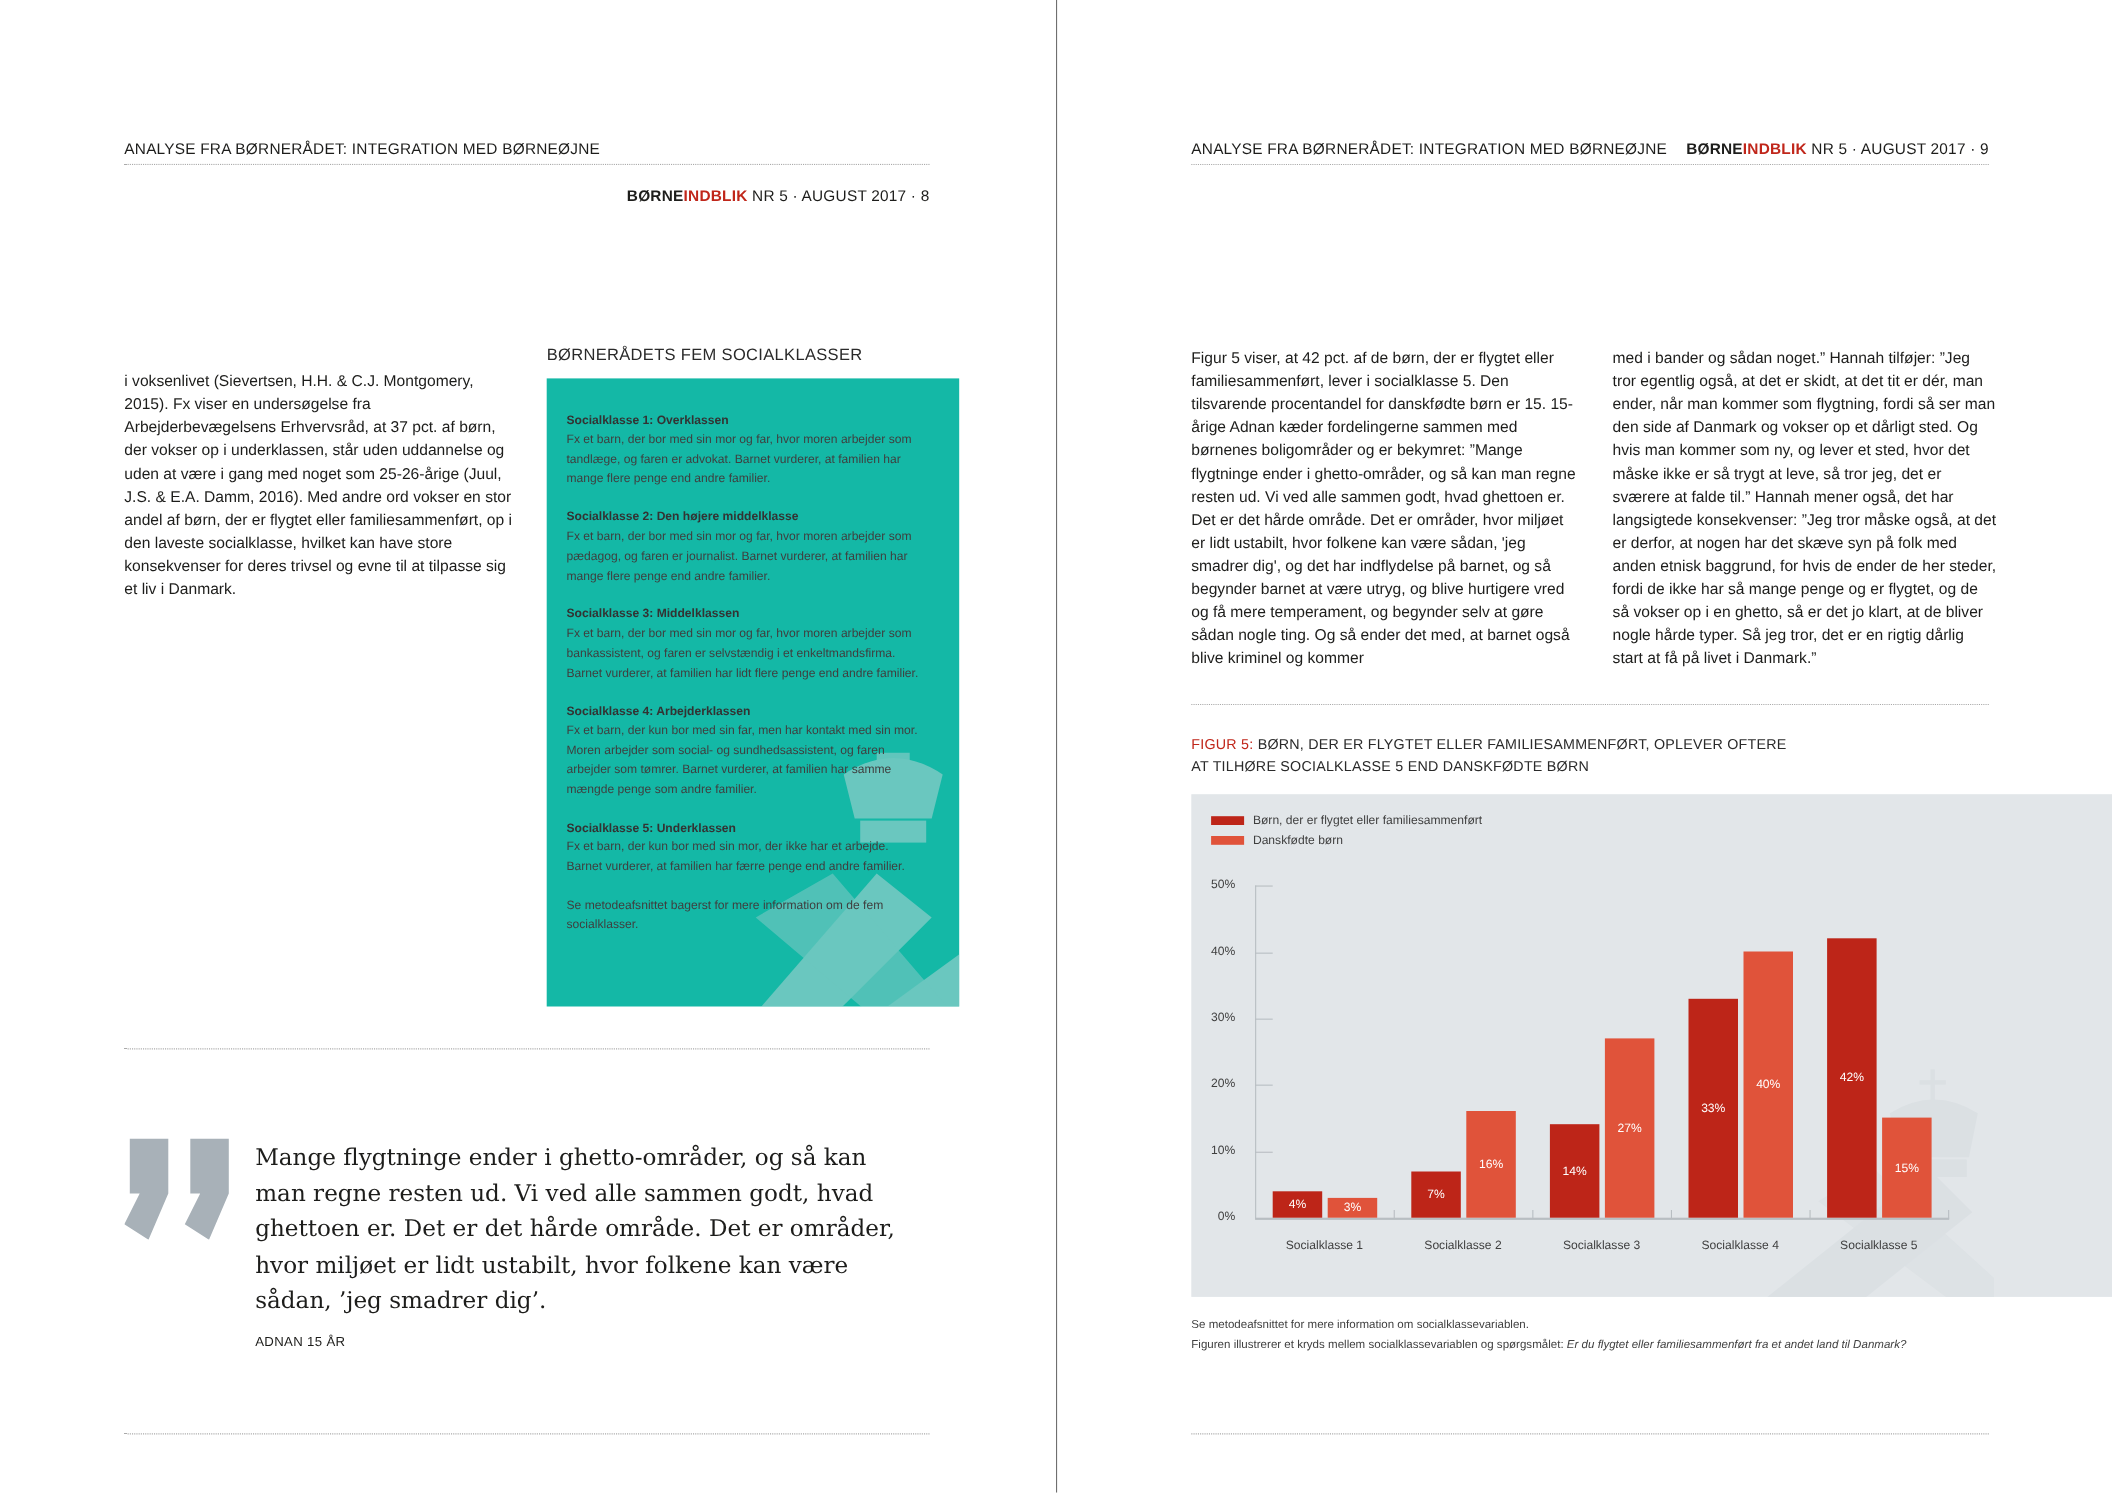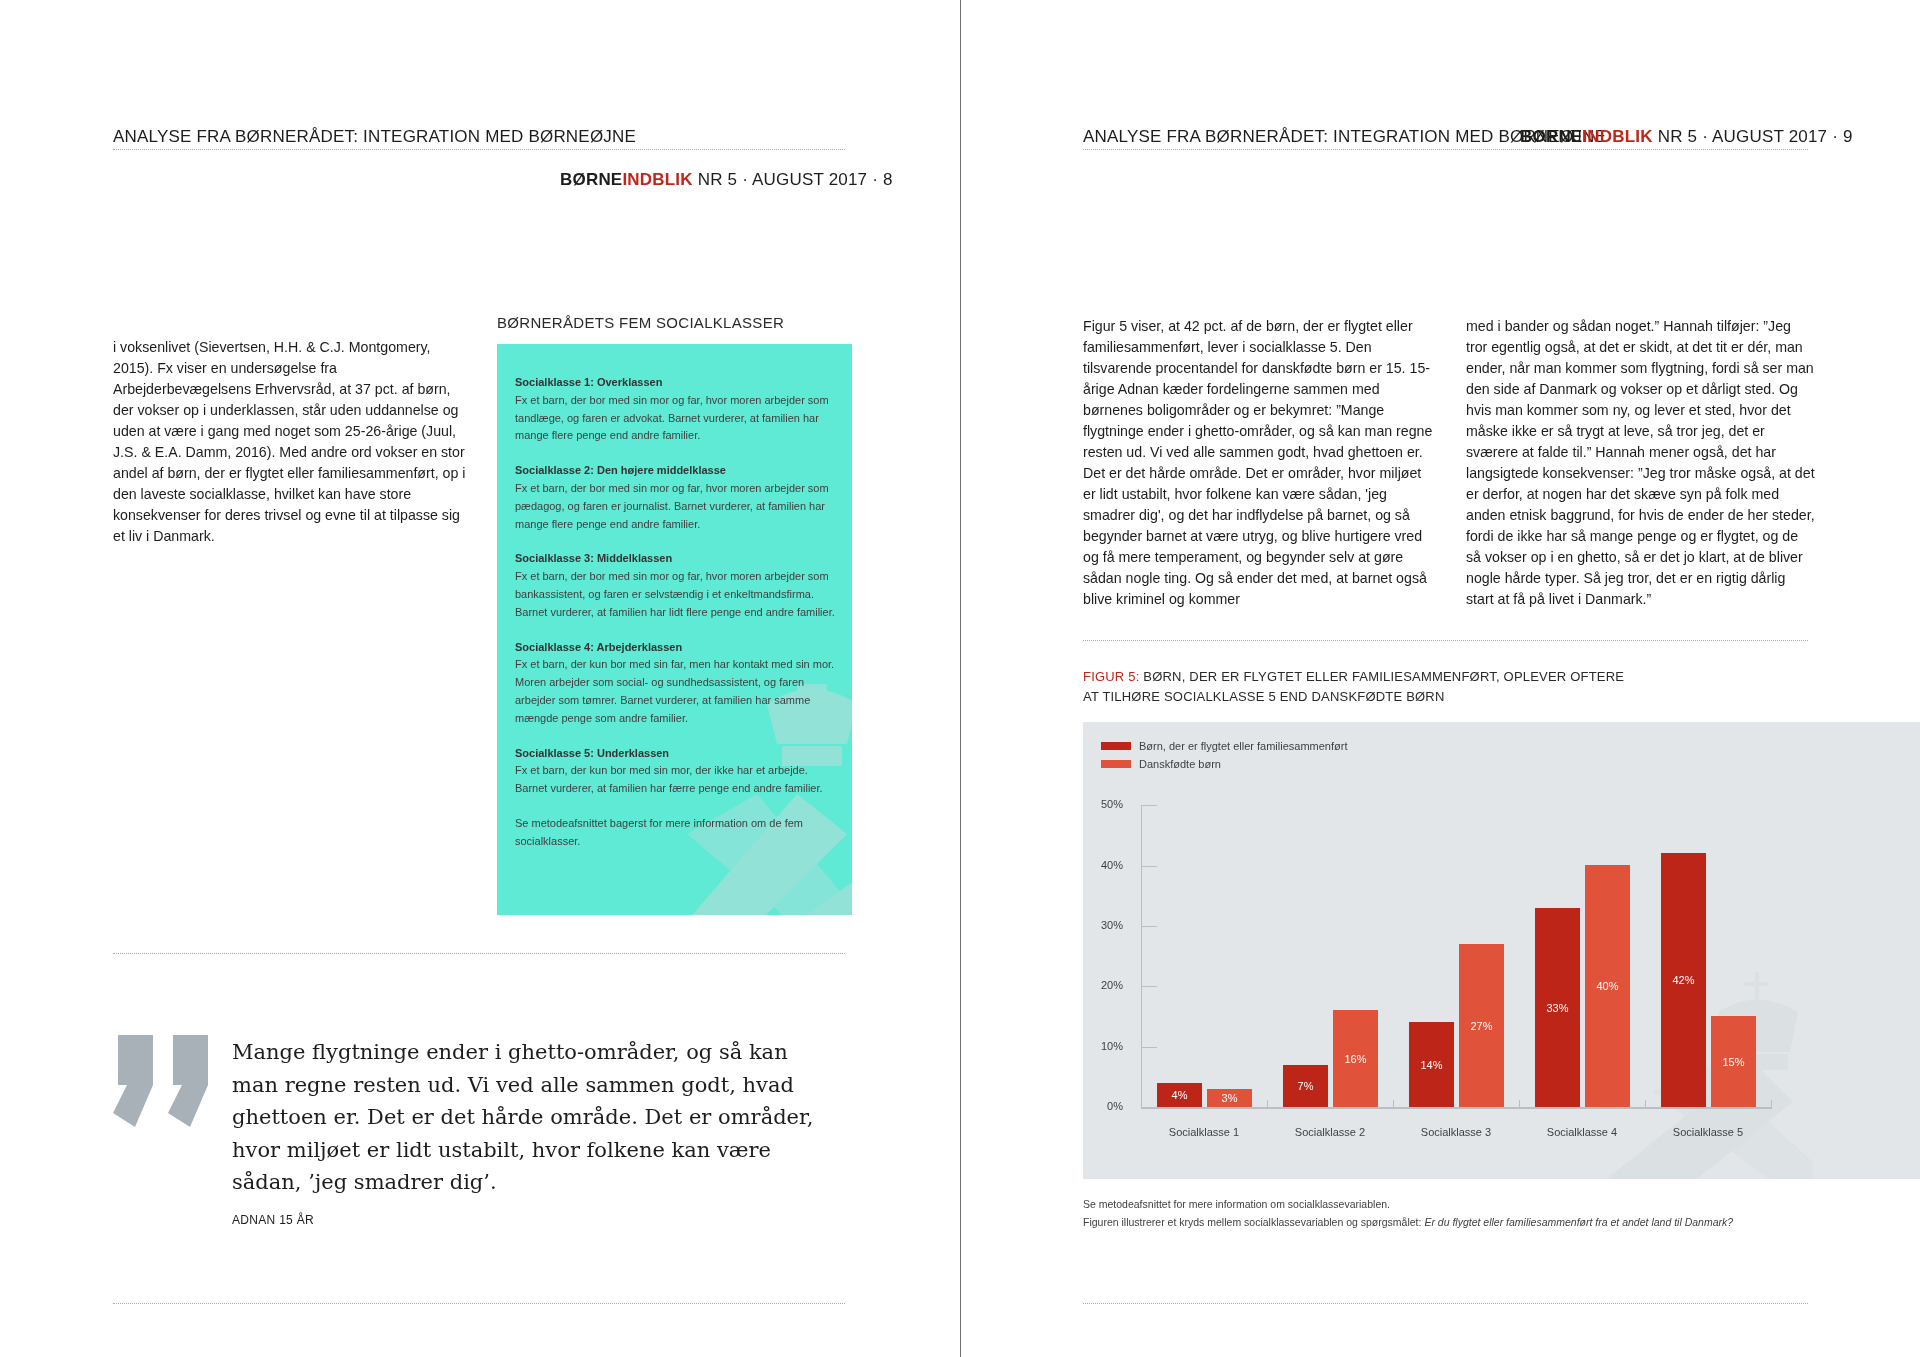--- a/index.html
+++ b/index.html
@@ -1,28 +1,28 @@
 <!DOCTYPE html>
 <html><head>
 <meta charset="utf-8">
 <style>
   html, body { margin:0; padding:0; background:#ffffff; }
   body { width:1920px; height:1357px; position:relative; overflow:hidden;
          font-family:"Liberation Sans", sans-serif; color:#1d1d1b; }
   .abs { position:absolute; }
   .page-divider { left:960px; top:0; width:1px; height:1357px; background:#6f6f6f; }
   .dotline { height:0; border-top:1px dotted #a9a9a9; }
-  .hdr { font-family:"Liberation Sans", sans-serif; font-size:17px; letter-spacing:0.2px;
+  .hdr { font-family:"Liberation Sans", sans-serif; font-size:14px; letter-spacing:0.2px;
          color:#1d1d1b; text-transform:uppercase; white-space:nowrap; font-weight:normal; }
   .hdr-right { text-align:right; }
   .hdr-right .brand-red { color:#c0261a; font-weight:bold; }
   .hdr-right .brand { font-weight:bold; }
   .body-text { font-size:14.2px; line-height:21px; color:#1d1d1b; white-space:pre-line; }
   .box-title { font-size:15px; letter-spacing:0.3px; color:#2a2a2a; }
-  .gray-box { background:#5eead4; overflow:hidden; }
+  .gray-box { background:#14b8a6; overflow:hidden;padding-left:20px; }
   .box-entry { font-size:11px; line-height:17.8px; color:#3f3f3f; margin-bottom:17px; }
   .box-entry .entry-title { font-weight:bold; color:#333; display:block; }
   .box-note { font-size:11px; line-height:17.8px; color:#3f3f3f; }
   .quote-mark { left:113px; top:1035px; width:98px; height:92px; }
   .quote-text { font-family:"DejaVu Serif", serif; font-size:21px; line-height:32.5px; color:#1d1d1b; }
   .quote-attrib { font-size:12px; letter-spacing:0.3px; color:#1d1d1b; }
   .fig-title { font-size:13px; line-height:19.5px; letter-spacing:0.2px; color:#2a2a2a; text-transform:uppercase; }
   .fig-title .fig-label { color:#c0261a; }
   .chart-box { left:1083px; top:722px; width:868px; height:457px; background:#e2e6e9; overflow:hidden; }
   .legend-row { position:absolute; left:18px; height:14px; display:flex; align-items:center; font-size:11px; color:#3f3f3f; }

